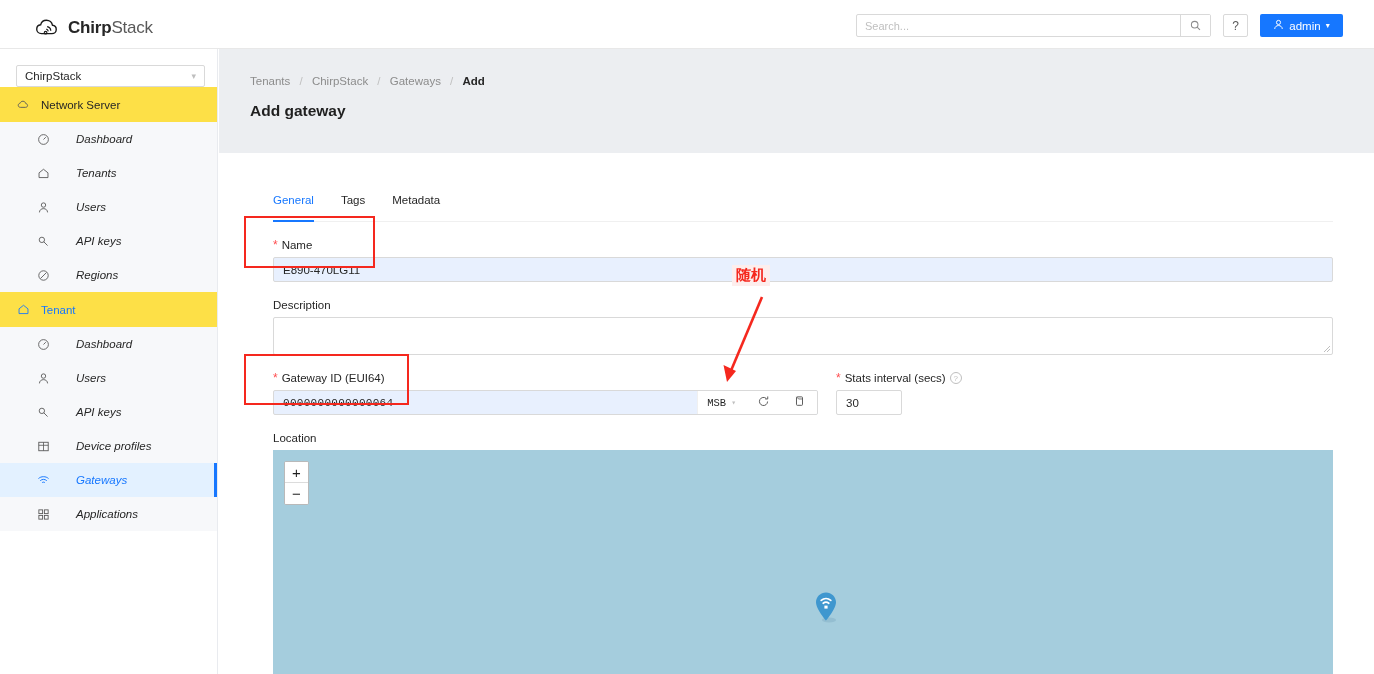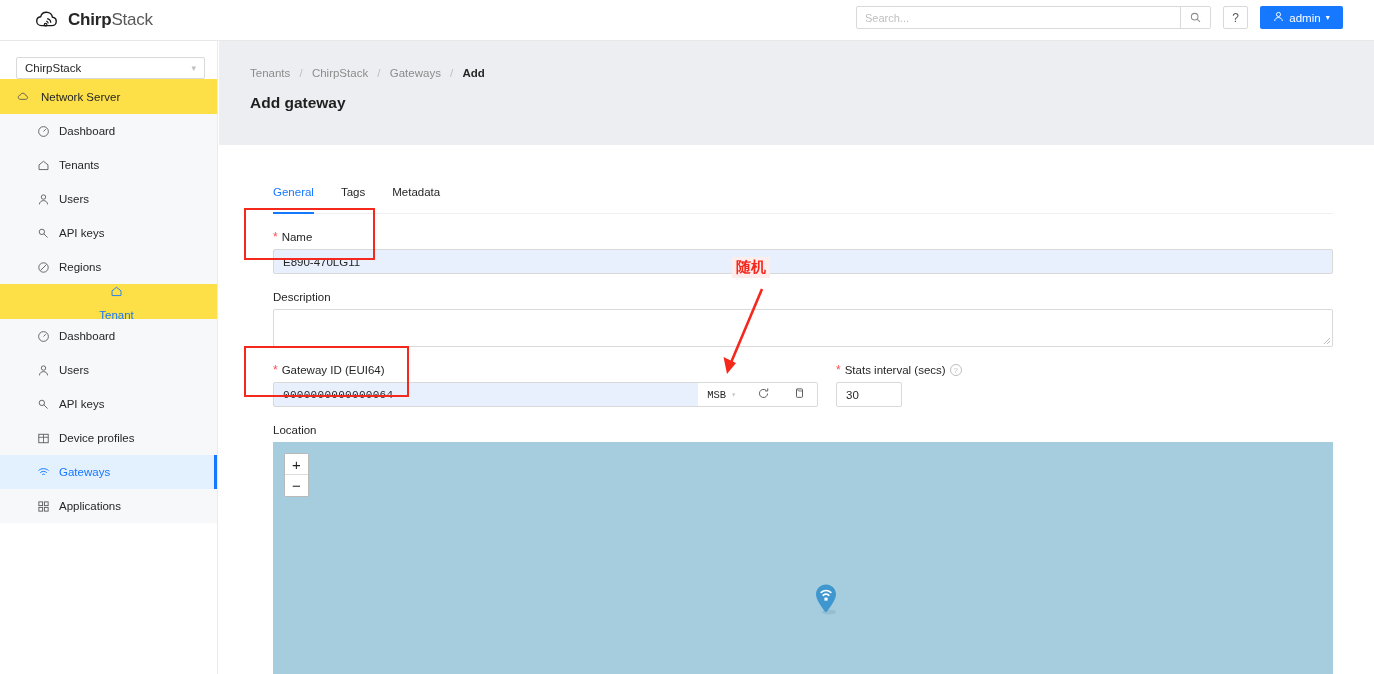--- a/index.html
+++ b/index.html
@@ -4,21 +4,21 @@
 <style>
   * { box-sizing: border-box; }
   html, body {
     margin: 0; padding: 0;
     width: 1374px; height: 674px;
     overflow: hidden;
     background: #fff;
     font-family: "Liberation Sans", sans-serif;
     -webkit-font-smoothing: antialiased;
   }
-  .app { position: relative; width: 1374px; height: 482px; }
+  .app { position: relative; width: 1374px; height: 482px; margin-top: 8px; }
 
   
   .header {
     position: absolute; top: 0; left: 0; width: 1374px; height: 41px;
     background: #ffffff; border-bottom: 1px solid #e8e8e8;
     display: flex; align-items: center;
   }
   .logo { display: flex; align-items: center; margin-left: 35px; gap: 7px; }
   .logo-mark { width: 26px; height: 22px; }
   .logo-text { font-size: 17px; color: #262626; letter-spacing: -0.2px; }
@@ -67,27 +67,28 @@
     display: flex; align-items: center; padding: 0 8px;
     font-size: 11.5px; color: #262626; cursor: pointer;
   }
   .tenant-select .caret { margin-left: auto; color: #bfbfbf; font-size: 9px; }
 
   .nav-section-head {
     height: 35px; display: flex; align-items: center;
     padding-left: 16px; gap: 11px;
     font-size: 11.5px; color: #262626; background: #fde047; cursor: pointer;
   }
-  .nav-section-head.accent { color: #1677ff; flex-direction: column; }
+  .nav-section-head.accent { color: #1677ff; }
   .nav-group { background: #f7f8fa; }
   .nav-item {
     height: 34px; display: flex; align-items: center;
-    padding-left: 36px; gap: 9px;
+    padding-left: 36px; gap: 26px;
     font-size: 11.5px; color: #262626; cursor: pointer;
     position: relative;
+    font-style: italic;
   }
   .nav-item.active { background: #e3f1ff; color: #1677ff; }
   .nav-item.active::after {
     content: ""; position: absolute; right: 0; top: 0;
     width: 3px; height: 100%; background: #1677ff;
   }
   .nav-ico { width: 14px; height: 14px; display: flex; align-items: center; justify-content: center; flex: none; }
 
   
   .main {

